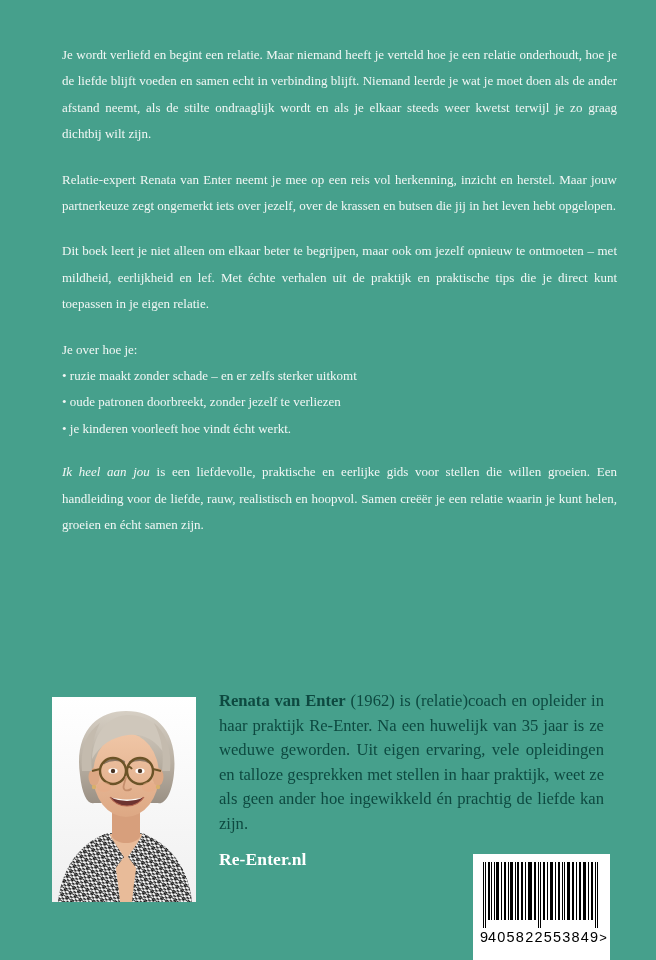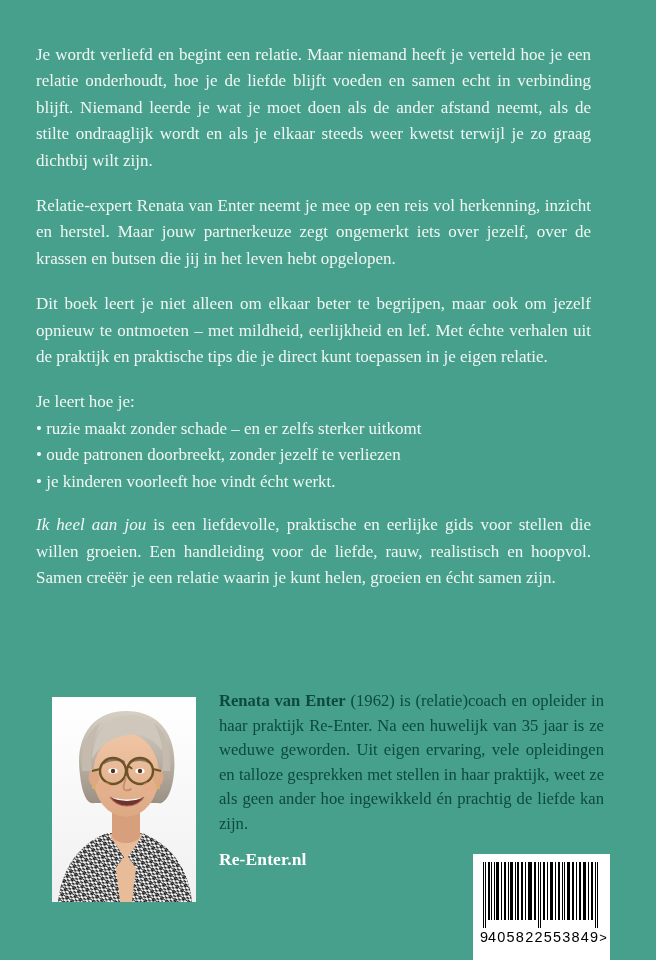--- a/index.html
+++ b/index.html
@@ -16,25 +16,25 @@
     position: relative;
     width: 656px;
     height: 960px;
     background: #46a08c;
     box-sizing: border-box;
   }
 
   
   .blurb {
     position: absolute;
-    left: 36px;
+    left: 62px;
     top: 42px;
     width: 555px;
     color: #f2f7f5;
-    font-size: 17px;
+    font-size: 13px;
     line-height: 26.4px;
     text-align: justify;
     text-justify: inter-word;
     -webkit-font-smoothing: antialiased;
   }
   .blurb p {
     margin: 0 0 19px 0;
     text-align: justify;
   }
   .blurb p:last-child { margin-bottom: 0; }
@@ -148,21 +148,21 @@
 </head>
 <body>
 
 <div class="cover">
 
   <div class="blurb">
     <p>Je wordt verliefd en begint een relatie. Maar niemand heeft je verteld hoe je een relatie onderhoudt, hoe je de liefde blijft voeden en samen echt in verbinding blijft. Niemand leerde je wat je moet doen als de ander afstand neemt, als de stilte ondraaglijk wordt en als je elkaar steeds weer kwetst terwijl je zo graag dichtbij wilt zijn.</p>
     <p>Relatie-expert Renata van Enter neemt je mee op een reis vol herkenning, inzicht en herstel. Maar jouw partnerkeuze zegt ongemerkt iets over jezelf, over de krassen en butsen die jij in het leven hebt opgelopen.</p>
     <p>Dit boek leert je niet alleen om elkaar beter te begrijpen, maar ook om jezelf opnieuw te ontmoeten – met mildheid, eerlijkheid en lef. Met échte verhalen uit de praktijk en praktische tips die je direct kunt toepassen in je eigen relatie.</p>
 
-    <p class="list-intro">Je leert hoe je:</p>
+    <p class="list-intro">Je over hoe je:</p>
     <ul class="bullets">
       <li>• ruzie maakt zonder schade – en er zelfs sterker uitkomt</li>
       <li>• oude patronen doorbreekt, zonder jezelf te verliezen</li>
       <li>• je kinderen voorleeft hoe vindt écht werkt.</li>
     </ul>
 
     <p style="margin-top:17px;"><span class="title-italic">Ik heel aan jou</span><span> is een liefdevolle, praktische en eerlijke gids voor stellen die willen groeien. Een handleiding voor de liefde, rauw, realistisch en hoopvol. Samen creëër je een relatie waarin je kunt helen, groeien en écht samen zijn.</span></p>
   </div>
 
   <div class="author-block">

